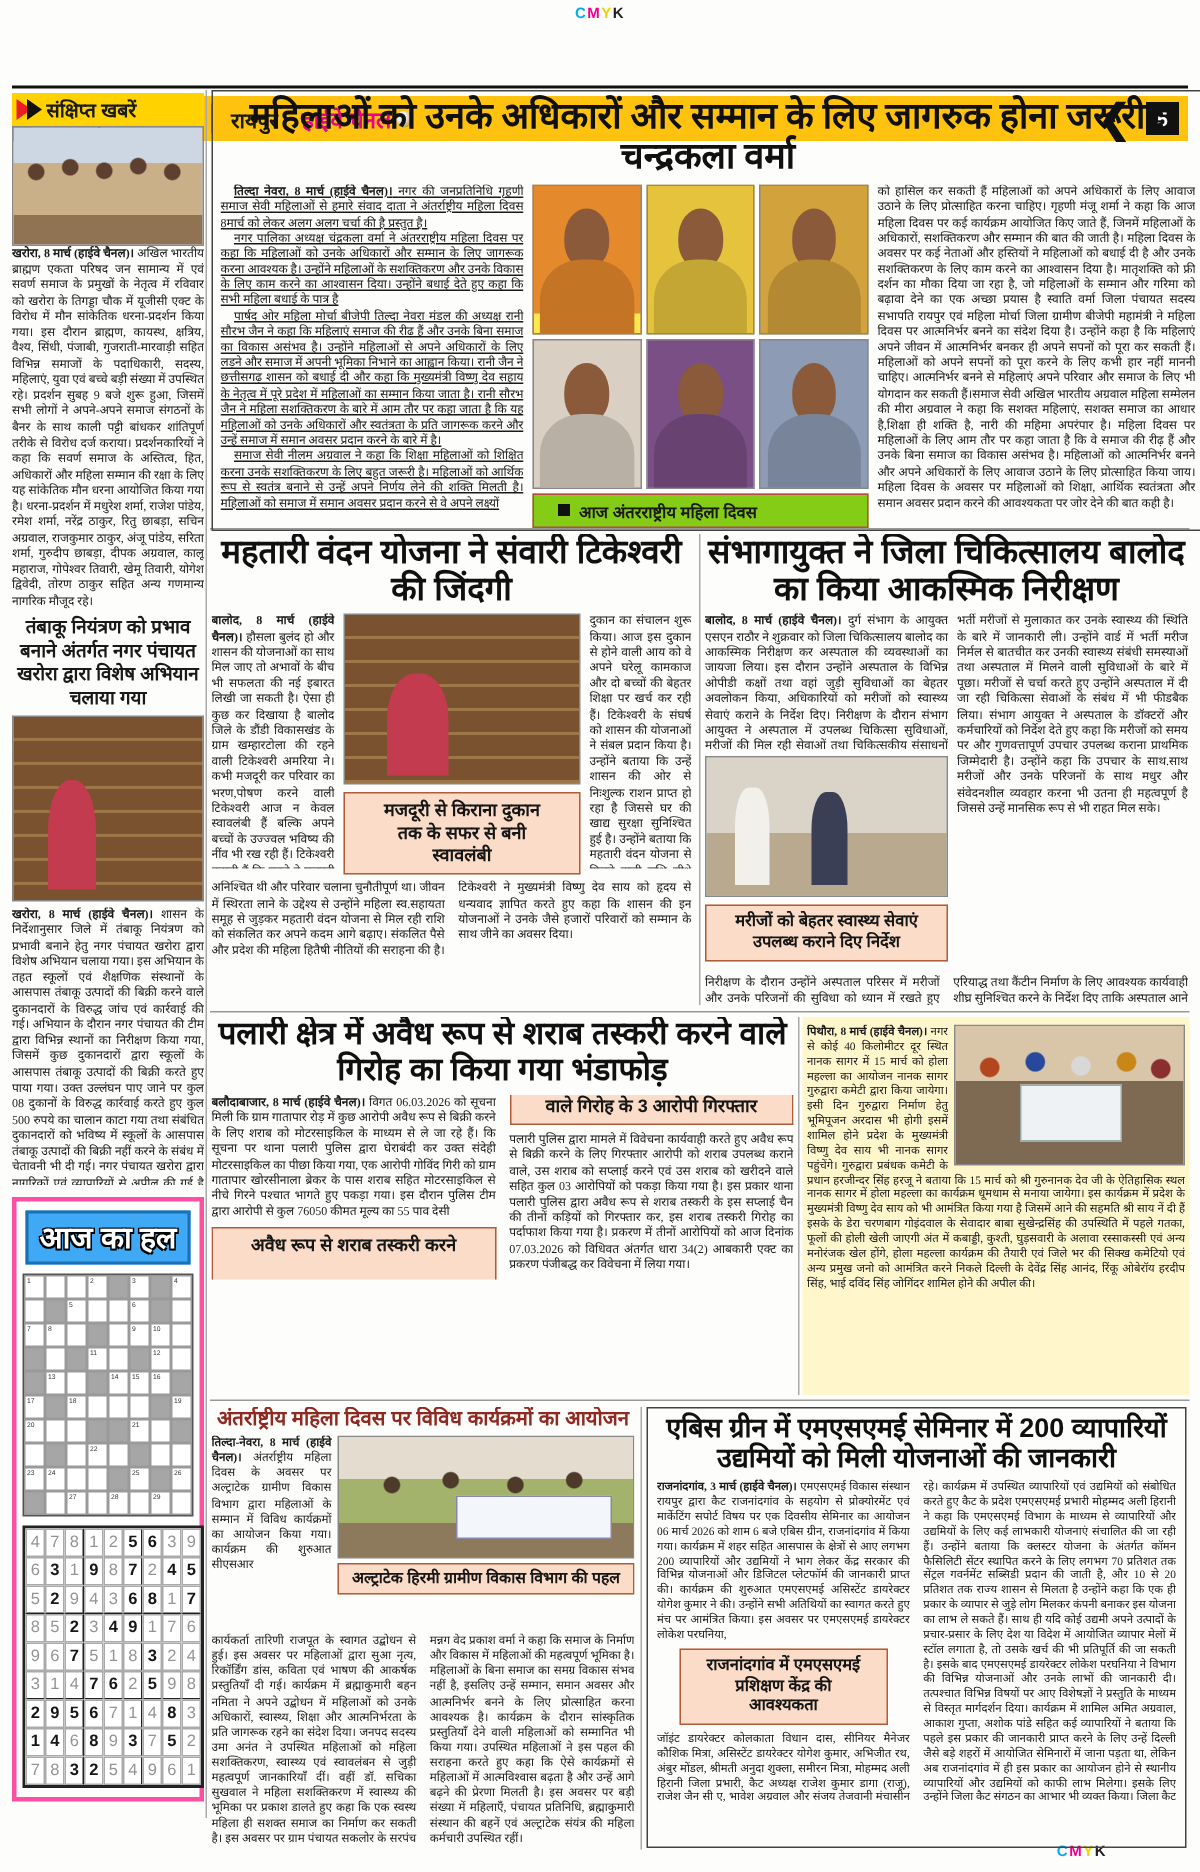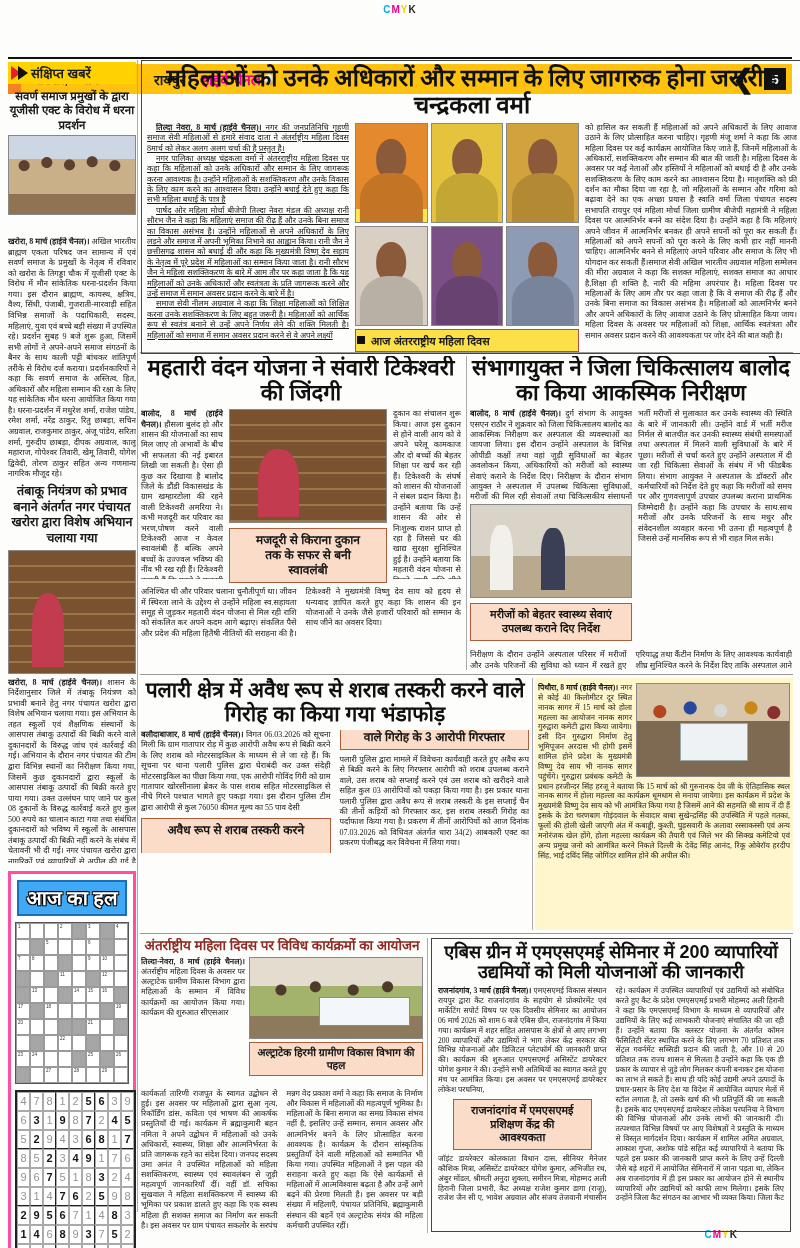--- a/index.html
+++ b/index.html
@@ -89,22 +89,22 @@
   .sud-cell.br3{border-right:1.5px solid #222;} .sud-cell.bb3{border-bottom:1.5px solid #222;}
   
   .artbox{border:1.5px solid #444;}
   .headline{font-family:"Liberation Sans",sans-serif;font-weight:bold;text-align:center;line-height:1.12;color:#101010;}
   .body{font-size:8px;line-height:1.3;text-align:justify;overflow:hidden;}
   .cols2{column-count:2;column-gap:9px;}
   .pullq{background:#fadcc8;border:1px solid #b05c3a;padding:4px 17px;text-align:center;
     font:bold 12px "Liberation Sans",sans-serif;line-height:1.25;color:#161616;}
   .capy{position:absolute;left:0;right:0;bottom:0;background:#ffe84d;font:bold 8.5px "Liberation Sans",sans-serif;
     text-align:center;padding:1px 0;}
-  .greenbox{background:#fde047;border:1.5px solid #b94a48;display:flex;align-items:center;gap:6px;
-    font:bold 11px "Liberation Sans",sans-serif;padding:3px 1px;}
+  .greenbox{background:#84cc16;border:1.5px solid #b94a48;display:flex;align-items:center;gap:6px;
+    font:bold 11px "Liberation Sans",sans-serif;padding:3px 16px;}
   .greenbox .sq{width:8px;height:8px;background:#111;flex:0 0 auto;}
   .yellowart{background:#fff6cc;}
 </style>
 </head>
 <body>
 
 <div class="page">
 
   <div class="abs cmyk" style="top:4px;left:50%;transform:translateX(-50%);">
     <span class="c">C</span><span class="m">M</span><span class="y">Y</span><span class="k">K</span>
@@ -136,23 +136,22 @@
   <div class="abs vrule" style="left:532px;top:678px;height:252px;"></div>
   <div class="abs vrule" style="left:427px;top:938px;height:295px;"></div>
 
   <div class="abs sb">
     <div class="sb-head">
       <span class="tri red"></span>
       <span class="tri blk"></span>
       <span class="t">संक्षिप्त खबरें</span>
     </div>
 
-    <h3>सवर्ण समाज प्रमुखों के द्वारा यूजीसी एक्ट के विरोध में धरना प्रदर्शन</h3>
     <div class="photo ph-crowd" style="height:78px;"></div>
-    <div class="body" style="height:242px;margin-top:22px;">
+    <div class="body" style="height:242px;margin-top:0;">
       <span class="dl">खरोरा, 8 मार्च (हाईवे चैनल)।</span>
       <span>अखिल भारतीय ब्राह्मण एकता परिषद जन सामान्य में एवं सवर्ण समाज के प्रमुखों के नेतृत्व में रविवार को खरोरा के तिगड्डा चौक में यूजीसी एक्ट के विरोध में मौन सांकेतिक धरना-प्रदर्शन किया गया। इस दौरान ब्राह्मण, कायस्थ, क्षत्रिय, वैश्य, सिंधी, पंजाबी, गुजराती-मारवाड़ी सहित विभिन्न समाजों के पदाधिकारी, सदस्य, महिलाएं, युवा एवं बच्चे बड़ी संख्या में उपस्थित रहे। प्रदर्शन सुबह 9 बजे शुरू हुआ, जिसमें सभी लोगों ने अपने-अपने समाज संगठनों के बैनर के साथ काली पट्टी बांधकर शांतिपूर्ण तरीके से विरोध दर्ज कराया। प्रदर्शनकारियों ने कहा कि सवर्ण समाज के अस्तित्व, हित, अधिकारों और महिला सम्मान की रक्षा के लिए यह सांकेतिक मौन धरना आयोजित किया गया है। धरना-प्रदर्शन में मधुरेश शर्मा, राजेश पांडेय, रमेश शर्मा, नरेंद्र ठाकुर, रितु छाबड़ा, सचिन अग्रवाल, राजकुमार ठाकुर, अंजू पांडेय, सरिता शर्मा, गुरुदीप छाबड़ा, दीपक अग्रवाल, कालू महाराज, गोपेश्वर तिवारी, खेमू तिवारी, योगेश द्विवेदी, तोरण ठाकुर सहित अन्य गणमान्य नागरिक मौजूद रहे।</span>
     </div>
 
     <h3 style="font-size:12.5px;">तंबाकू नियंत्रण को प्रभाव बनाने अंतर्गत नगर पंचायत खरोरा द्वारा विशेष अभियान चलाया गया</h3>
     <div class="photo ph-shop" style="height:122px;"></div>
     <div class="body" style="height:185px;margin-top:4px;">
       <span class="dl">खरोरा, 8 मार्च (हाईवे चैनल)।</span>
       <span>शासन के निर्देशानुसार जिले में तंबाकू नियंत्रण को प्रभावी बनाने हेतु नगर पंचायत खरोरा द्वारा विशेष अभियान चलाया गया। इस अभियान के तहत स्कूलों एवं शैक्षणिक संस्थानों के आसपास तंबाकू उत्पादों की बिक्री करने वाले दुकानदारों के विरुद्ध जांच एवं कार्रवाई की गई। अभियान के दौरान नगर पंचायत की टीम द्वारा विभिन्न स्थानों का निरीक्षण किया गया, जिसमें कुछ दुकानदारों द्वारा स्कूलों के आसपास तंबाकू उत्पादों की बिक्री करते हुए पाया गया। उक्त उल्लंघन पाए जाने पर कुल 08 दुकानों के विरुद्ध कार्रवाई करते हुए कुल 500 रुपये का चालान काटा गया तथा संबंधित दुकानदारों को भविष्य में स्कूलों के आसपास तंबाकू उत्पादों की बिक्री नहीं करने के संबंध में चेतावनी भी दी गई। नगर पंचायत खरोरा द्वारा नागरिकों एवं व्यापारियों से अपील की गई है कि वे तंबाकू नियंत्रण संबंधी नियमों का पालन करें तथा विशेष रूप से स्कूलों एवं शैक्षणिक संस्थानों के आसपास तंबाकू उत्पादों की बिक्री न करें। नियमों का उल्लंघन पाए जाने पर आगे भी इसी प्रकार की कार्रवाई की जाती रहेगी।</span>
     </div>
@@ -463,21 +462,21 @@
       <div class="photo ph-sikh" style="float:right;width:152px;height:92px;margin:0 0 3px 4px;"></div>
       <span class="dl">पिथौरा, 8 मार्च (हाईवे चैनल)।</span>
       <span>नगर से कोई 40 किलोमीटर दूर स्थित नानक सागर में 15 मार्च को होला महल्ला का आयोजन नानक सागर गुरुद्वारा कमेटी द्वारा किया जायेगा। इसी दिन गुरुद्वारा निर्माण हेतु भूमिपूजन अरदास भी होगी इसमें शामिल होने प्रदेश के मुख्यमंत्री विष्णु देव साय भी नानक सागर पहुंचेंगे। गुरुद्वारा प्रबंधक कमेटी के प्रधान हरजीन्दर सिंह हरजू ने बताया कि 15 मार्च को श्री गुरुनानक देव जी के ऐतिहासिक स्थल नानक सागर में होला महल्ला का कार्यक्रम धूमधाम से मनाया जायेगा। इस कार्यक्रम में प्रदेश के मुख्यमंत्री विष्णु देव साय को भी आमंत्रित किया गया है जिसमें आने की सहमति श्री साय नें दी हैं इसके</span>
       <span>के डेरा चरणबाग गोइंदवाल के सेवादार बाबा सुखेन्द्रसिंह की उपस्थिति में पहले गतका, फूलों की होली खेली जाएगी अंत में कबाड्डी, कुश्ती, घुड़सवारी के अलावा रस्साकस्सी एवं अन्य मनोरंजक खेल होंगे, होला महल्ला कार्यक्रम की तैयारी एवं जिले भर की सिक्ख कमेटियो एवं अन्य प्रमुख जनो को आमंत्रित करने निकले दिल्ली के देवेंद्र सिंह आनंद, रिंकू ओबेरॉय हरदीप सिंह, भाई दविंद सिंह जोगिंदर शामिल होने की अपील की।</span>
     </div>
   </div>
 
   <div class="abs" style="left:141px;top:938px;width:282px;height:296px;overflow:hidden;">
     <div class="headline" style="font-size:13.5px;color:#8e2a21;">अंतर्राष्ट्रीय महिला दिवस पर विविध कार्यक्रमों का आयोजन</div>
     <div class="body" style="height:132px;margin-top:4px;font-size:7.8px;">
-      <div style="float:right;width:174px;margin:0 0 3px 4px;">
+      <div style="float:right;width:198px;margin:0 0 3px 4px;">
         <div class="photo ph-green" style="height:80px;"></div>
         <div class="pullq" style="margin-top:3px;font-size:10.5px;padding:3px;">अल्ट्राटेक हिरमी ग्रामीण विकास विभाग की पहल</div>
       </div>
       <span class="dl">तिल्दा-नेवरा, 8 मार्च (हाईवे चैनल)।</span>
       <span>अंतर्राष्ट्रीय महिला दिवस के अवसर पर अल्ट्राटेक ग्रामीण विकास विभाग द्वारा महिलाओं के सम्मान में विविध कार्यक्रमों का आयोजन किया गया। कार्यक्रम की शुरुआत सीएसआर</span>
     </div>
     <div class="body cols2" style="height:152px;font-size:7.8px;">
       <span>कार्यकर्ता तारिणी राजपूत के स्वागत उद्बोधन से हुई। इस अवसर पर महिलाओं द्वारा सुआ नृत्य, रिकॉर्डिंग डांस, कविता एवं भाषण की आकर्षक प्रस्तुतियाँ दी गई। कार्यक्रम में ब्रह्माकुमारी बहन नमिता ने अपने उद्बोधन में महिलाओं को उनके अधिकारों, स्वास्थ्य, शिक्षा और आत्मनिर्भरता के प्रति जागरूक रहने का संदेश दिया। जनपद सदस्य उमा अनंत ने उपस्थित महिलाओं को महिला सशक्तिकरण, स्वास्थ्य एवं स्वावलंबन से जुड़ी महत्वपूर्ण जानकारियाँ दीं। वहीं डॉ. सचिका सुखवाल ने महिला सशक्तिकरण में स्वास्थ्य की भूमिका पर प्रकाश डालते हुए कहा कि एक स्वस्थ महिला ही सशक्त समाज का निर्माण कर सकती है। इस अवसर पर ग्राम पंचायत सकलोर</span>
       <span>के सरपंच मन्नग वेद प्रकाश वर्मा ने कहा कि समाज के निर्माण और विकास में महिलाओं की महत्वपूर्ण भूमिका है। महिलाओं के बिना समाज का समग्र विकास संभव नहीं है, इसलिए उन्हें सम्मान, समान अवसर और आत्मनिर्भर बनने के लिए प्रोत्साहित करना आवश्यक है। कार्यक्रम के दौरान सांस्कृतिक प्रस्तुतियाँ देने वाली महिलाओं को सम्मानित भी किया गया। उपस्थित महिलाओं ने इस पहल की सराहना करते हुए कहा कि ऐसे कार्यक्रमों से महिलाओं में आत्मविश्वास बढ़ता है और उन्हें आगे बढ़ने की प्रेरणा मिलती है। इस अवसर पर बड़ी संख्या में महिलाएँ, पंचायत प्रतिनिधि, ब्रह्माकुमारी संस्थान की बहनें एवं अल्ट्राटेक संयंत्र की महिला कर्मचारी उपस्थित रहीं।</span>
     </div>

